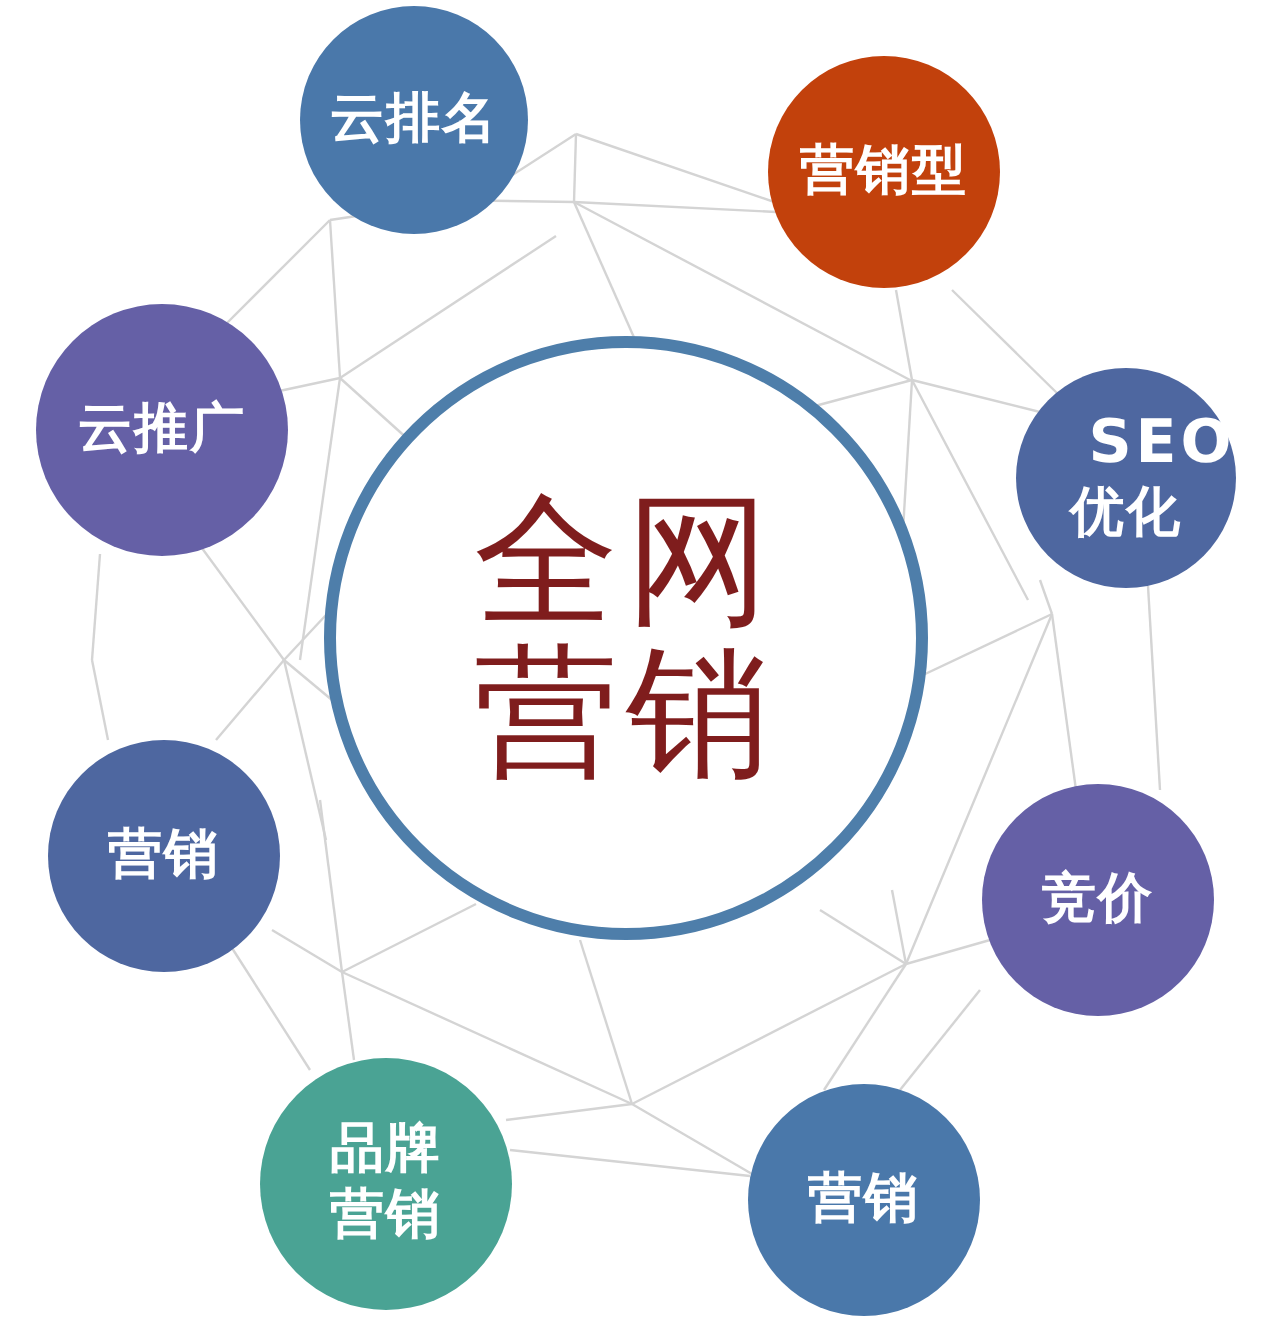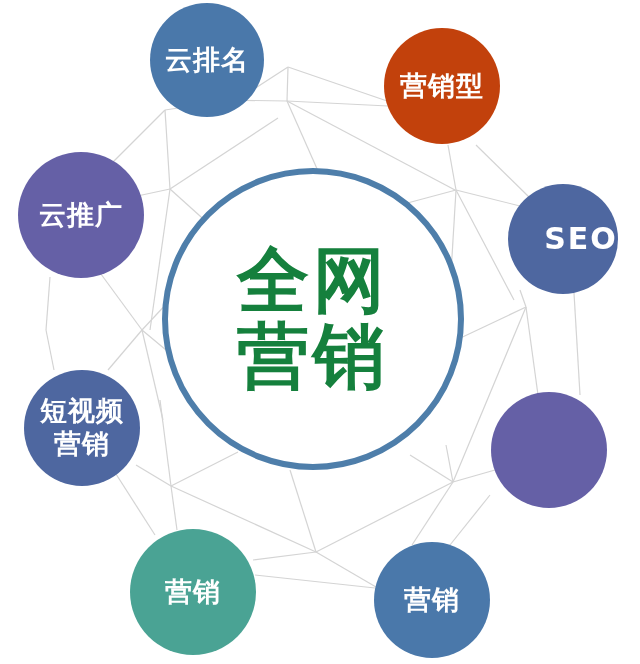--- a/index.html
+++ b/index.html
@@ -6,21 +6,21 @@
   body { width:640px; height:664px; position:relative; overflow:hidden;
          font-family:"DejaVu Sans", "Liberation Sans", sans-serif; }
   #net { position:absolute; left:0; top:0; width:640px; height:664px; }
   .node { position:absolute; border-radius:50%; display:flex; flex-direction:column;
           align-items:center; justify-content:center; color:#ffffff; font-weight:bold;
           text-align:center; line-height:1.22; letter-spacing:1px; }
   .node span { display:block; white-space:nowrap; }
   .center { position:absolute; left:162px; top:168px; width:290px; height:290px;
             border:6px solid #4e7eaa; border-radius:50%; background:#ffffff;
             display:flex; flex-direction:column; align-items:center; justify-content:center;
-            color:#15803d; font-weight:bold; font-size:72px; line-height:1.05; letter-spacing:4px; }
+            color:#7f1d1d; font-weight:normal; font-size:72px; line-height:1.05; letter-spacing:4px; }
   .center span { display:block; }
 </style>
 </head>
 <body>
 
 <svg id="net" viewBox="0 0 640 664" xmlns="http://www.w3.org/2000/svg">
   <g stroke="#d4d4d4" stroke-width="1.2" fill="none">
 
     <line x1="288" y1="67" x2="240" y2="98"></line>
     <line x1="288" y1="67" x2="287" y2="101"></line>
@@ -88,33 +88,35 @@
 <div class="node" style="left:150px; top:3px; width:114px; height:114px; background:#4a78aa; font-size:27px;">
   <span>云排名</span>
 </div>
 
 <div class="node" style="left:384px; top:28px; width:116px; height:116px; background:#c2410c; font-size:27px;">
   <span>营销型</span>
 </div>
 
 <div class="node" style="left:508px; top:184px; width:110px; height:110px; background:#4e67a0; font-size:27px;">
   <span style="font-weight:bold; font-size:30px; letter-spacing:2px;margin-left:36px;">SEO</span>
+  <span>优化</span>
 </div>
 
 <div class="node" style="left:491px; top:392px; width:116px; height:116px; background:#6560a6; font-size:27px;">
+  <span>竞价</span>
 </div>
 
 <div class="node" style="left:374px; top:542px; width:116px; height:116px; background:#4a78aa; font-size:27px;">
   <span>营销</span>
 </div>
 
 <div class="node" style="left:130px; top:529px; width:126px; height:126px; background:#4aa394; font-size:27px;">
+  <span>品牌</span>
   <span>营销</span>
 </div>
 
 <div class="node" style="left:24px; top:370px; width:116px; height:116px; background:#4e67a0; font-size:27px;">
-  <span>短视频</span>
   <span>营销</span>
 </div>
 
 <div class="node" style="left:18px; top:152px; width:126px; height:126px; background:#6560a6; font-size:27px;">
   <span>云推广</span>
 </div>
 
 </body></html>

